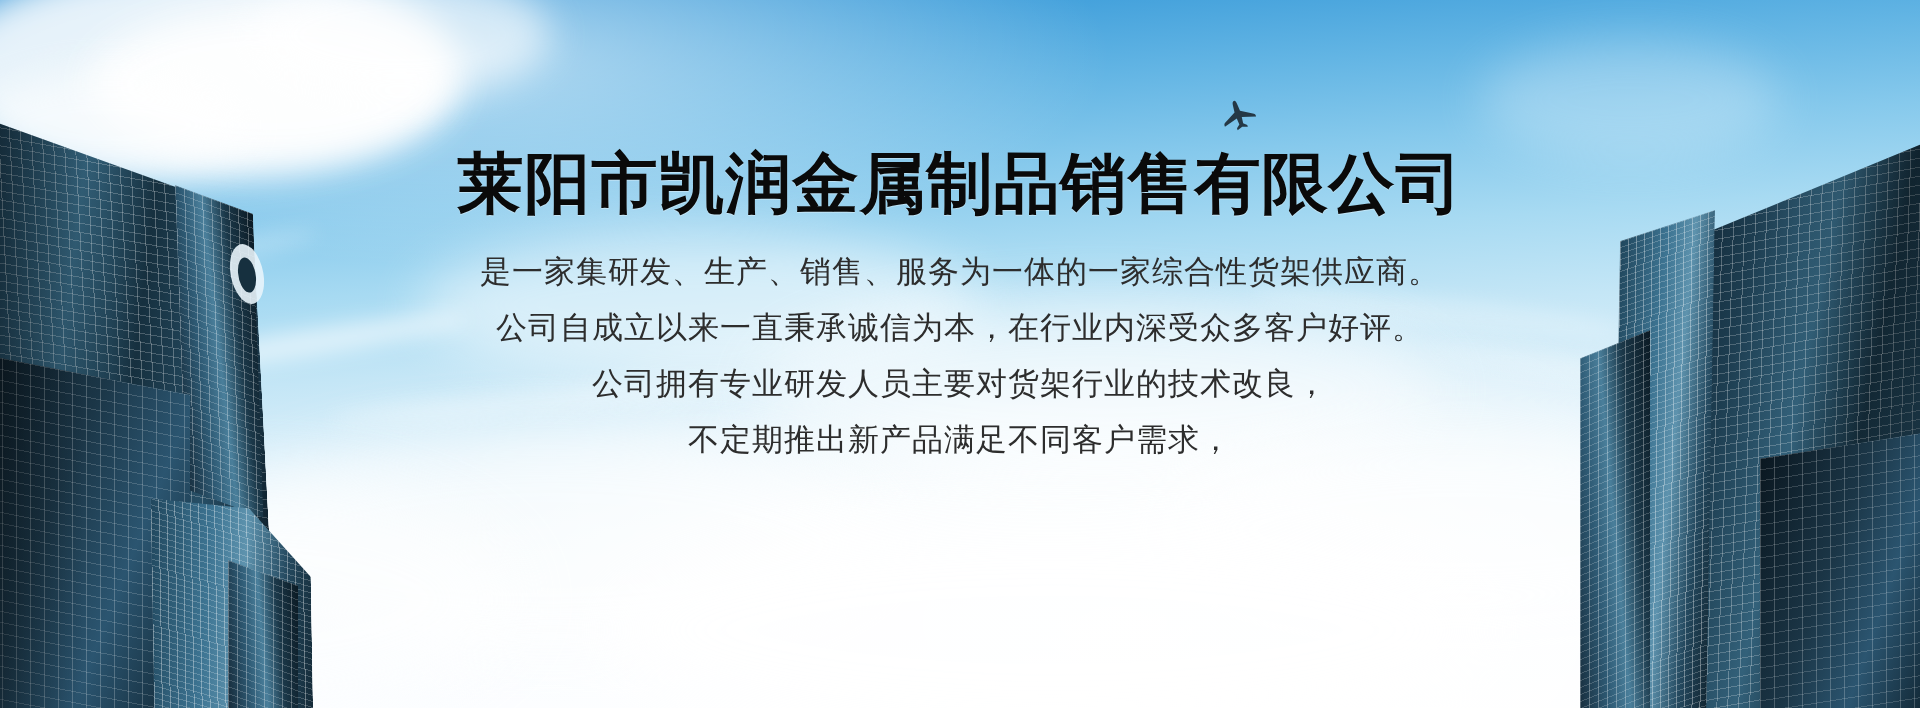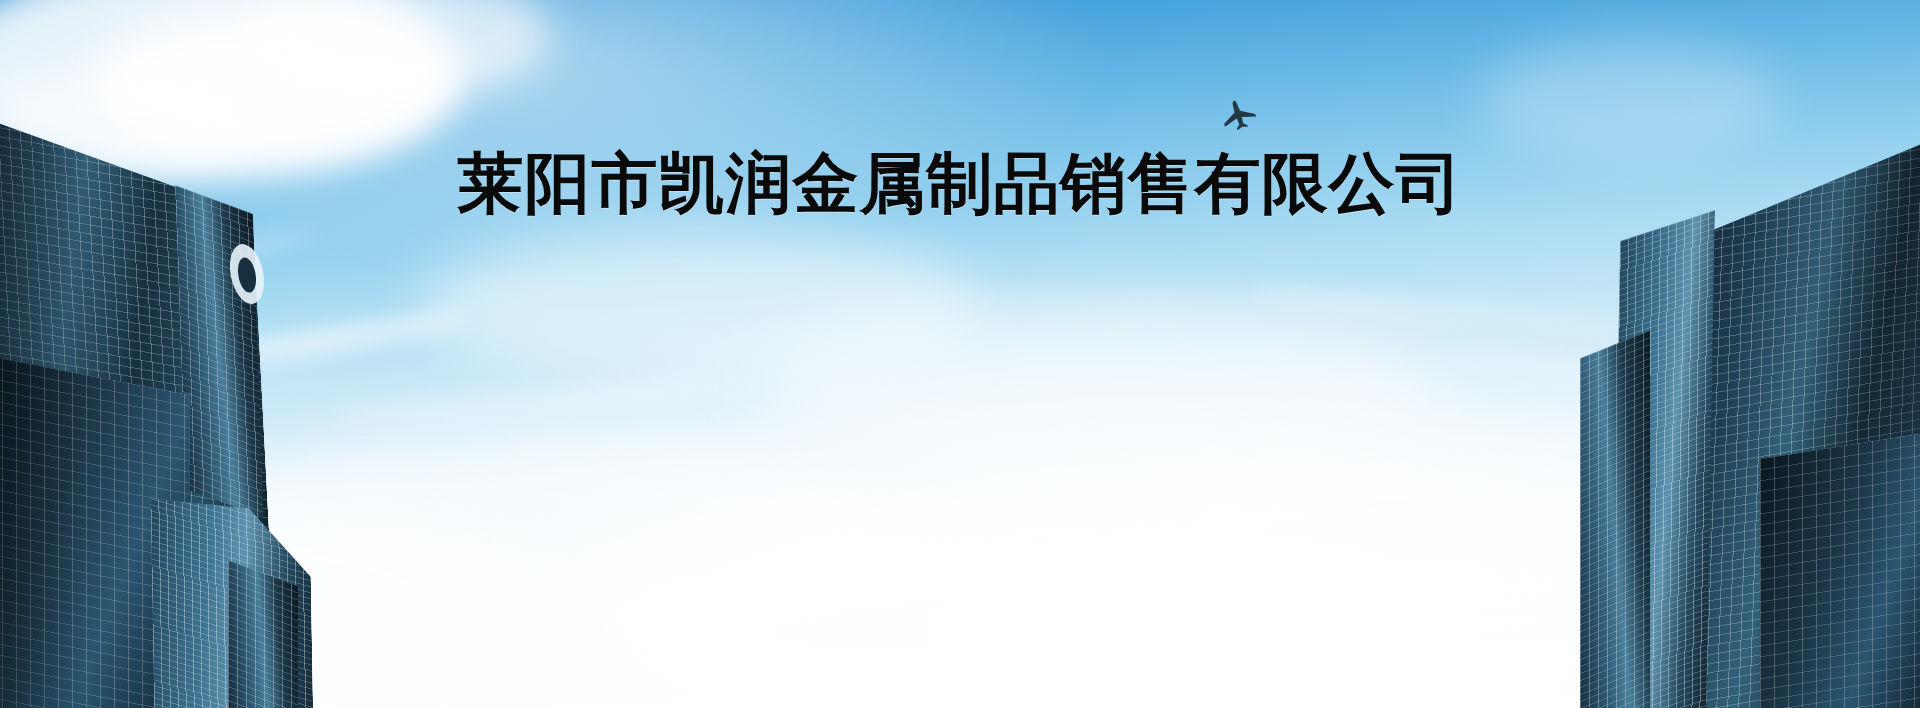--- a/index.html
+++ b/index.html
@@ -235,15 +235,21 @@
     <svg viewBox="0 0 64 64" width="44" height="40" aria-hidden="true">
       <g fill="#253845" transform="rotate(-18 32 32)">
         <path d="M30 6 c2 0 3.2 2.4 3.6 6.6 l1 11.4 19.8 11.4 c1.2 .7 1.8 1.7 1.8 2.8 v2.6 l-22 -6.4 -1 10.2 5.4 4.6 v3.2 l-8.6 -2.8 -8.6 2.8 v-3.2 l5.4 -4.6 -1 -10.2 -22 6.4 v-2.6 c0 -1.1 .6 -2.1 1.8 -2.8 l19.8 -11.4 1 -11.4 C26.8 8.4 28 6 30 6 z"></path>
       </g>
     </svg>
   </div>
 
   <div class="content">
     <div class="title">莱阳市凯润金属制品销售有限公司</div>
 
+    <div class="desc">
+      <div class="desc-line">是一家集研发、生产、销售、服务为一体的一家综合性货架供应商。</div>
+      <div class="desc-line">公司自成立以来一直秉承诚信为本，在行业内深受众多客户好评。</div>
+      <div class="desc-line">公司拥有专业研发人员主要对货架行业的技术改良，</div>
+      <div class="desc-line">不定期推出新产品满足不同客户需求，</div>
+    </div>
   </div>
 
 </div>
 
 </body></html>

